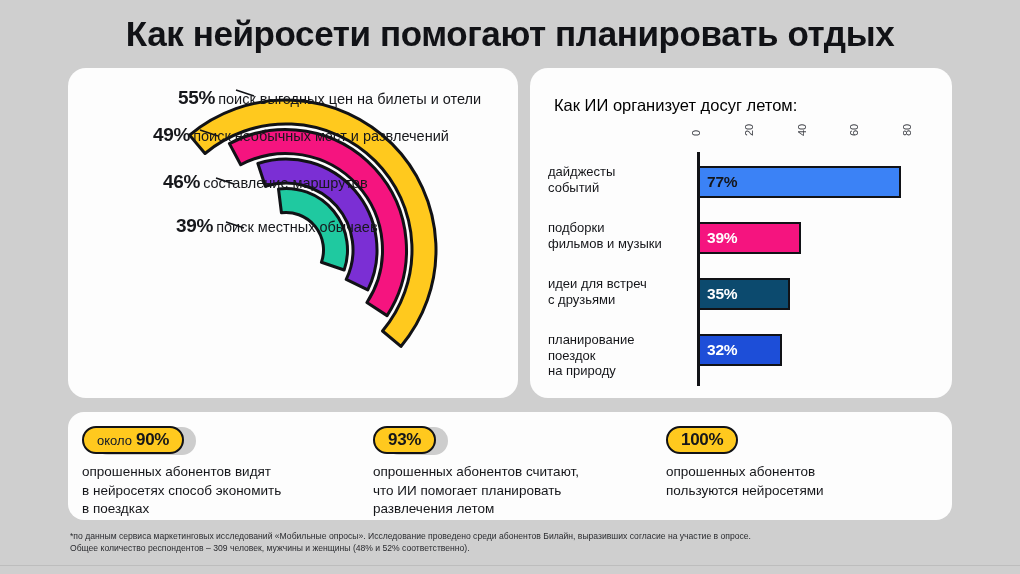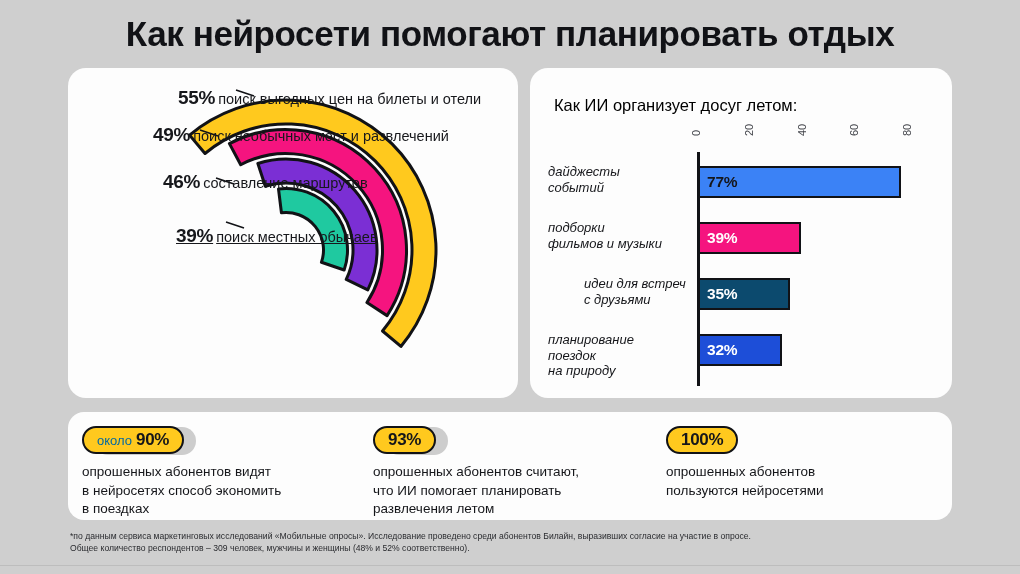--- a/index.html
+++ b/index.html
@@ -38,21 +38,21 @@
     font-size:14.5px;
     color:#17181c;
     line-height:1;
   }
   .arc-label .pct{font-size:19px;font-weight:bold;letter-spacing:-0.3px;}
   .arc-label .txt{font-size:14.5px;font-weight:400;margin-left:3px;}
 
   #lbl-0{left:110px;top:20px;}
   #lbl-1{left:85px;top:57px;}
   #lbl-2{left:95px;top:104px;}
-  #lbl-3{left:108px;top:158px;text-decoration:underline;}
+  #lbl-3{left:108px;top:148px;}
 
   
   .panel-title{
     position:absolute;left:24px;top:28px;
     font-size:16.5px;font-weight:normal;color:#000000;white-space:nowrap;
   }
 
   #plot{position:absolute;left:0;top:0;width:422px;height:330px;}
 
   .axis-line{
@@ -63,21 +63,21 @@
     font-size:11px;color:#43454b;
     transform:rotate(-90deg);
     transform-origin:left bottom;
     white-space:nowrap;
   }
 
   .cat-label{
     position:absolute;right:0;
     width:150px;
     text-align:left;
-    font-size:13px;line-height:15.5px;color:#15161a;font-style:italic;
+    font-size:13px;line-height:15.5px;color:#15161a;
   }
 
   .bar{
     position:absolute;
     border:2.5px solid #111216;
     box-sizing:border-box;
     display:flex;align-items:center;
   }
   .bar .blabel{
     font-size:15.5px;font-weight:bold;margin-left:7px;letter-spacing:-0.2px;
@@ -92,21 +92,21 @@
   }
   .pill{
     position:relative;
     display:inline-flex;align-items:center;
     height:28px;padding:0 13px;
     border:2.5px solid #111216;border-radius:15px;
     background:#FFC91E;
     box-sizing:border-box;
     white-space:nowrap;
   }
-  .pill .small{font-size:13px;font-weight:400;margin-right:4px;color:#0369a1;text-align:center;}
+  .pill .small{font-size:13px;font-weight:400;margin-right:4px;color:#0f172a;text-align:center;}
   .pill .big{font-size:17px;font-weight:bold;letter-spacing:-0.3px;color:#15161a;}
   .stat-text{
     margin-top:7px;
     font-size:13.5px;line-height:18.5px;color:#15161a;white-space:pre-line;
   }
 
   
   .footnote{
     position:absolute;left:70px;top:531px;width:880px;
     font-size:8.6px;line-height:11.6px;color:#2a2b2f;
@@ -161,21 +161,21 @@
         <div class="cat-label" style="white-space: pre-line; left: 18px; width: 138px; top: 96px;">дайджесты
 событий</div>
         <div class="bar" style="left: 168px; top: 98px; width: 203.28px; height: 32px; background: #3b82f6;">
           <span class="blabel" style="color: rgb(21, 22, 26);">77%</span>
         </div>
         <div class="cat-label" style="white-space: pre-line; left: 18px; width: 138px; top: 152px;">подборки
 фильмов и музыки</div>
         <div class="bar" style="left: 168px; top: 154px; width: 102.96px; height: 32px; background: rgb(245, 20, 127);">
           <span class="blabel" style="color: rgb(255, 255, 255);">39%</span>
         </div>
-        <div class="cat-label" style="white-space: pre-line; left: 18px; width: 138px; top: 208px; margin-left: 36px;">идеи для встреч
+        <div class="cat-label" style="white-space: pre-line; left: 18px; width: 138px; top: 208px;">идеи для встреч
 с друзьями</div>
         <div class="bar" style="left: 168px; top: 210px; width: 92.4px; height: 32px; background: #0c4a6e;">
           <span class="blabel" style="color: rgb(255, 255, 255);">35%</span>
         </div>
         <div class="cat-label" style="white-space: pre-line; left: 18px; width: 138px; top: 264px;">планирование
 поездок
 на природу</div>
         <div class="bar" style="left: 168px; top: 266px; width: 84.48px; height: 32px; background: #1d4ed8;">
           <span class="blabel" style="color: rgb(255, 255, 255);">32%</span>
         </div>

